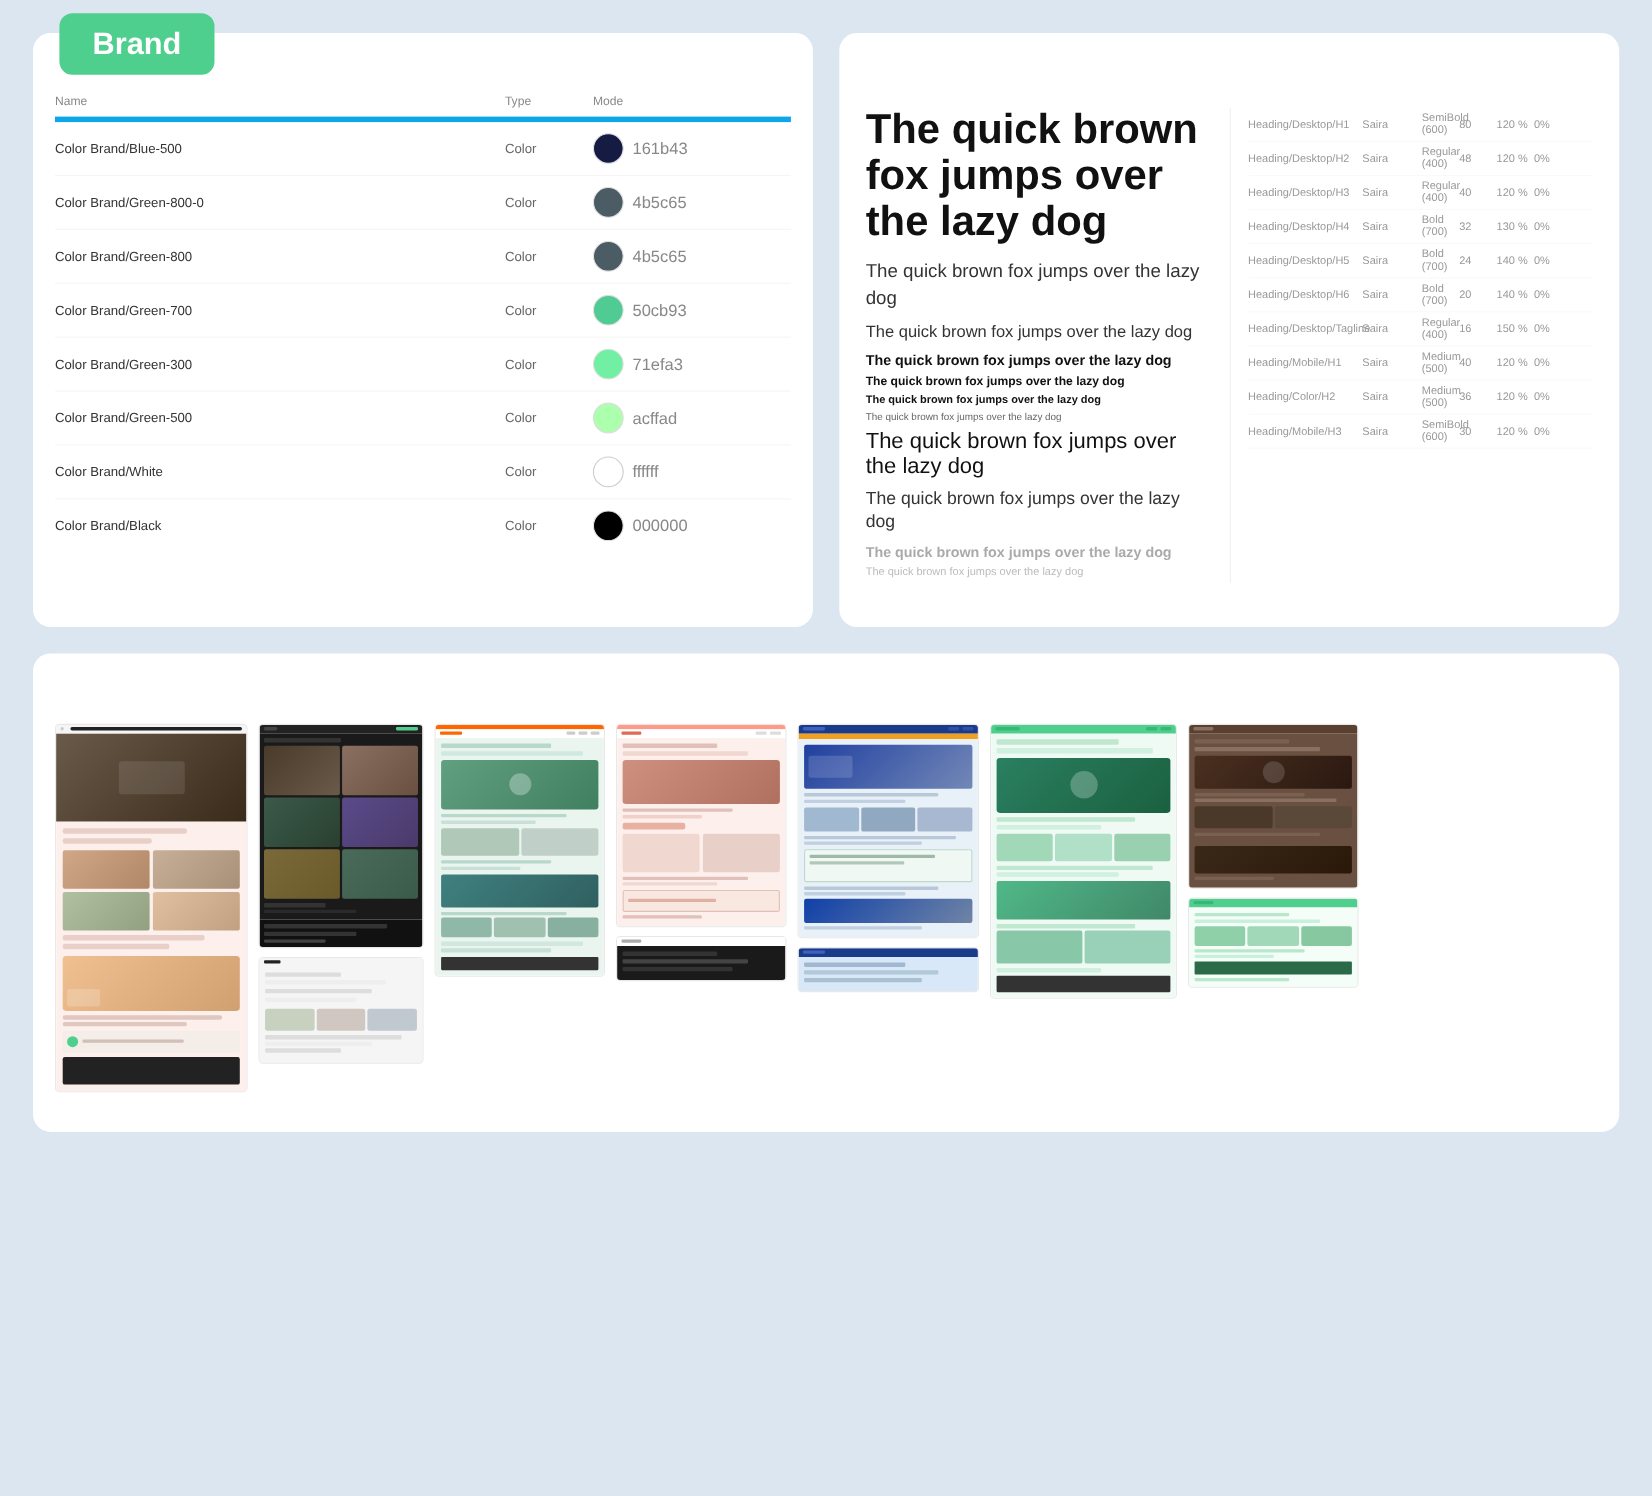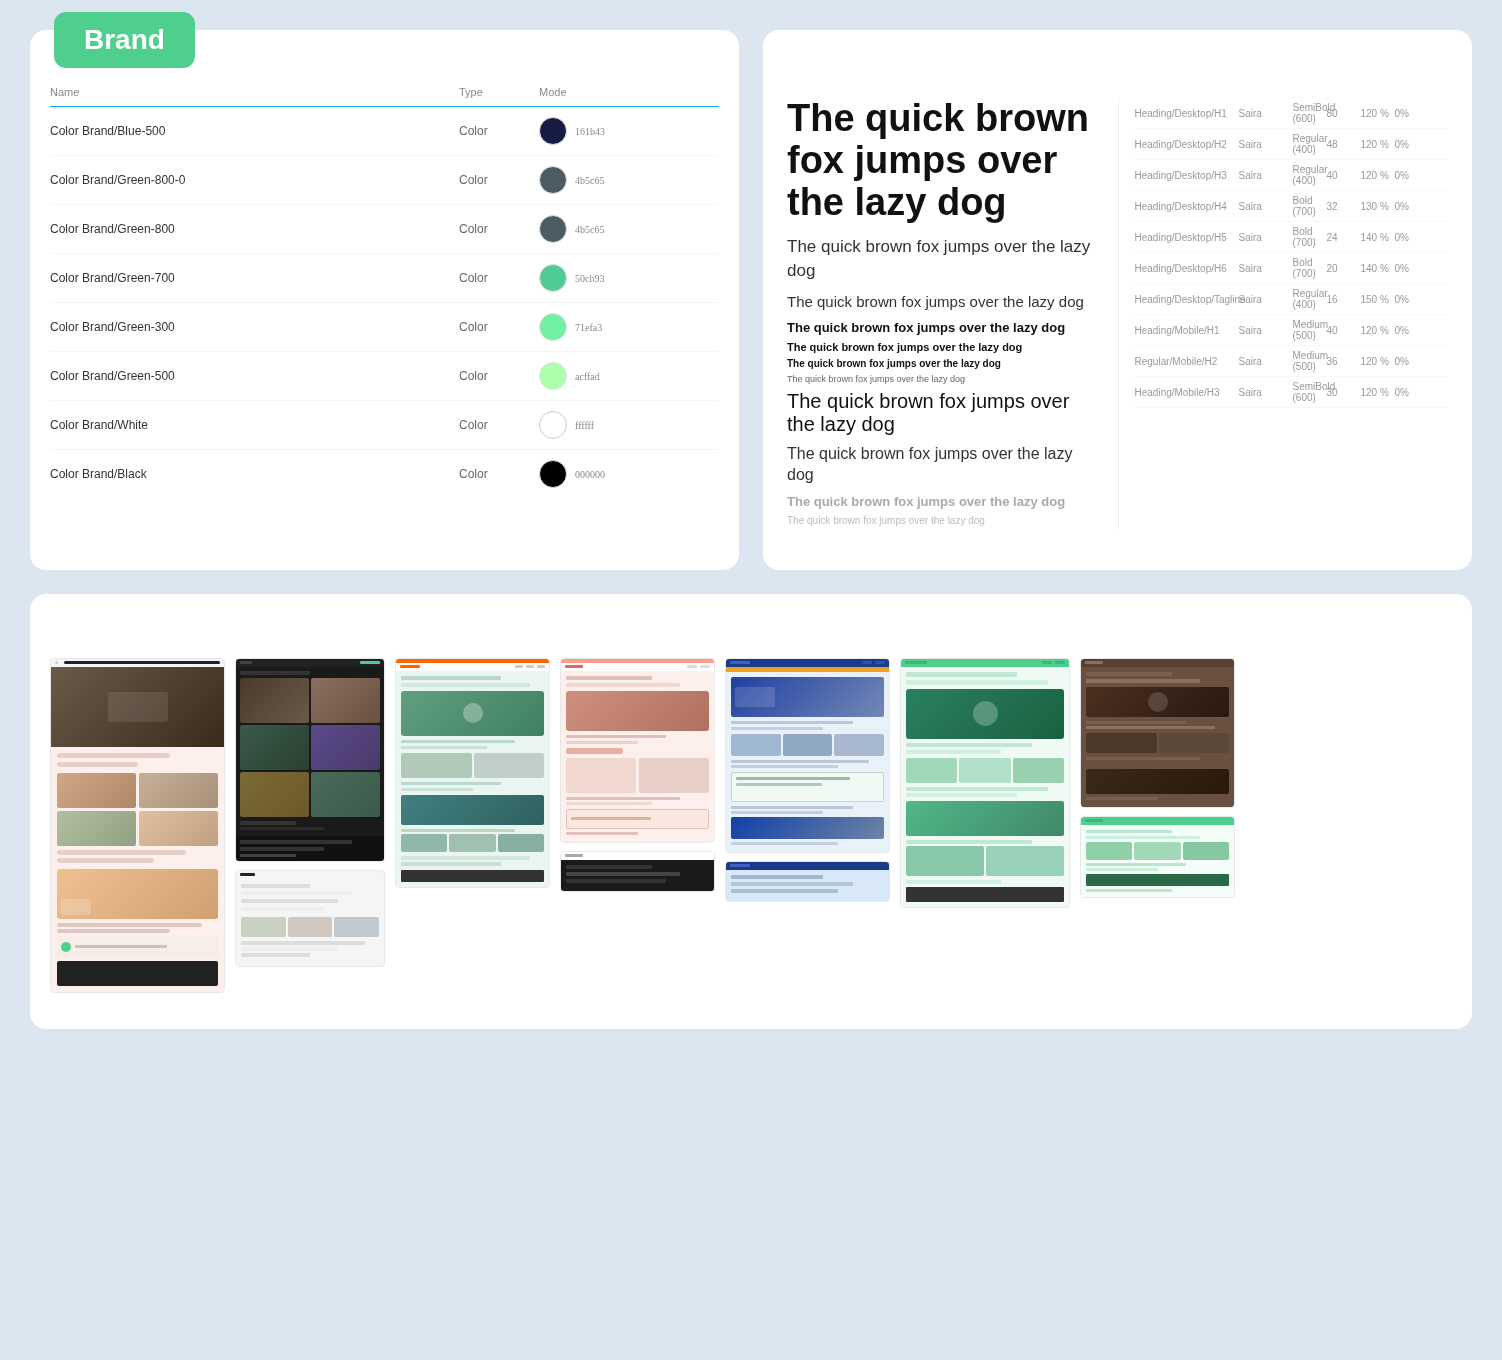--- a/index.html
+++ b/index.html
@@ -41,21 +41,21 @@
       margin-top: 48px;
       padding: 0 20px;
       width: 100%;
     }
     .colors-table-header {
       display: grid;
       grid-template-columns: 1fr 80px 100px 80px;
       padding: 8px 0;
       font-size: 11px;
       color: #888;
-      border-bottom: 1px solid #0ea5e9;
+      border-bottom: 5px solid #0ea5e9;
     }
     .colors-row {
       display: grid;
       grid-template-columns: 1fr 80px 100px 80px;
       align-items: center;
       padding: 10px 0;
       border-bottom: 1px solid #f5f5f5;
       font-size: 12px;
     }
     .colors-row:last-child { border-bottom: none; }
@@ -65,21 +65,21 @@
       border-radius: 50%;
       border: 1px solid #e0e0e0;
     }
     .color-value-cell {
       display: flex;
       align-items: center;
       gap: 8px;
     }
     .color-name { color: #333; font-size: 12px; }
     .color-type { color: #666; font-size: 12px; }
-    .color-hex { color: #888; font-size: 10px; font-family: Liberation Serif, serif; }
+    .color-hex { color: #888; font-size: 15px; }
 
     
     .fonts-card {
       background: #fff;
       border-radius: 16px;
       padding: 0 0 20px 0;
       position: relative;
       overflow: visible;
     }
     .fonts-badge {
@@ -356,21 +356,21 @@
         </div>
         <div class="font-spec-row">
           <span>Heading/Mobile/H1</span>
           <span>Saira</span>
           <span>Medium (500)</span>
           <span>40</span>
           <span>120 %</span>
           <span>0%</span>
         </div>
         <div class="font-spec-row">
-          <span>Regular/Mobile/H2</span>
+          <span>Heading/Color/H2</span>
           <span>Saira</span>
           <span>Medium (500)</span>
           <span>36</span>
           <span>120 %</span>
           <span>0%</span>
         </div>
         <div class="font-spec-row">
           <span>Heading/Mobile/H3</span>
           <span>Saira</span>
           <span>SemiBold (600)</span>

